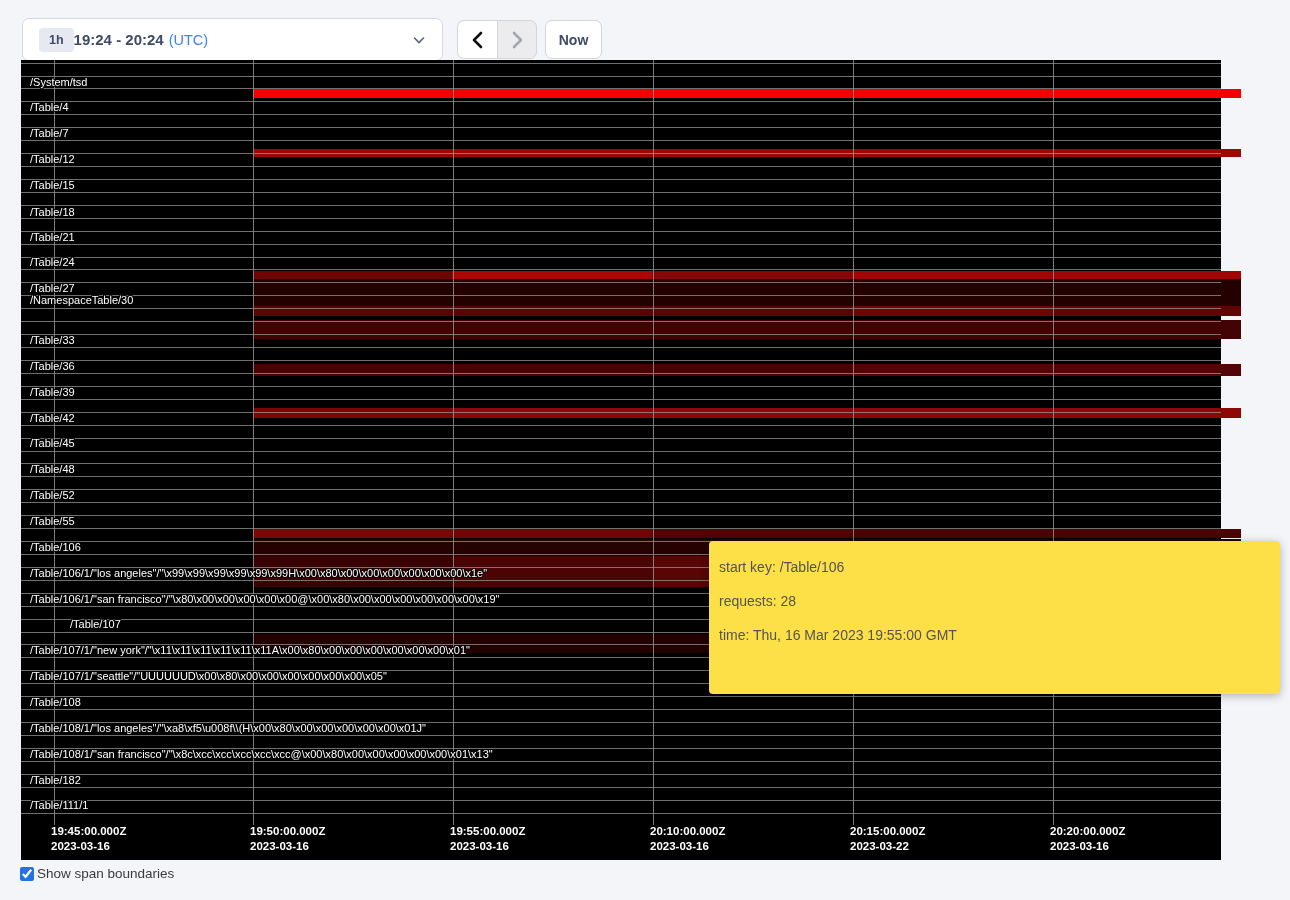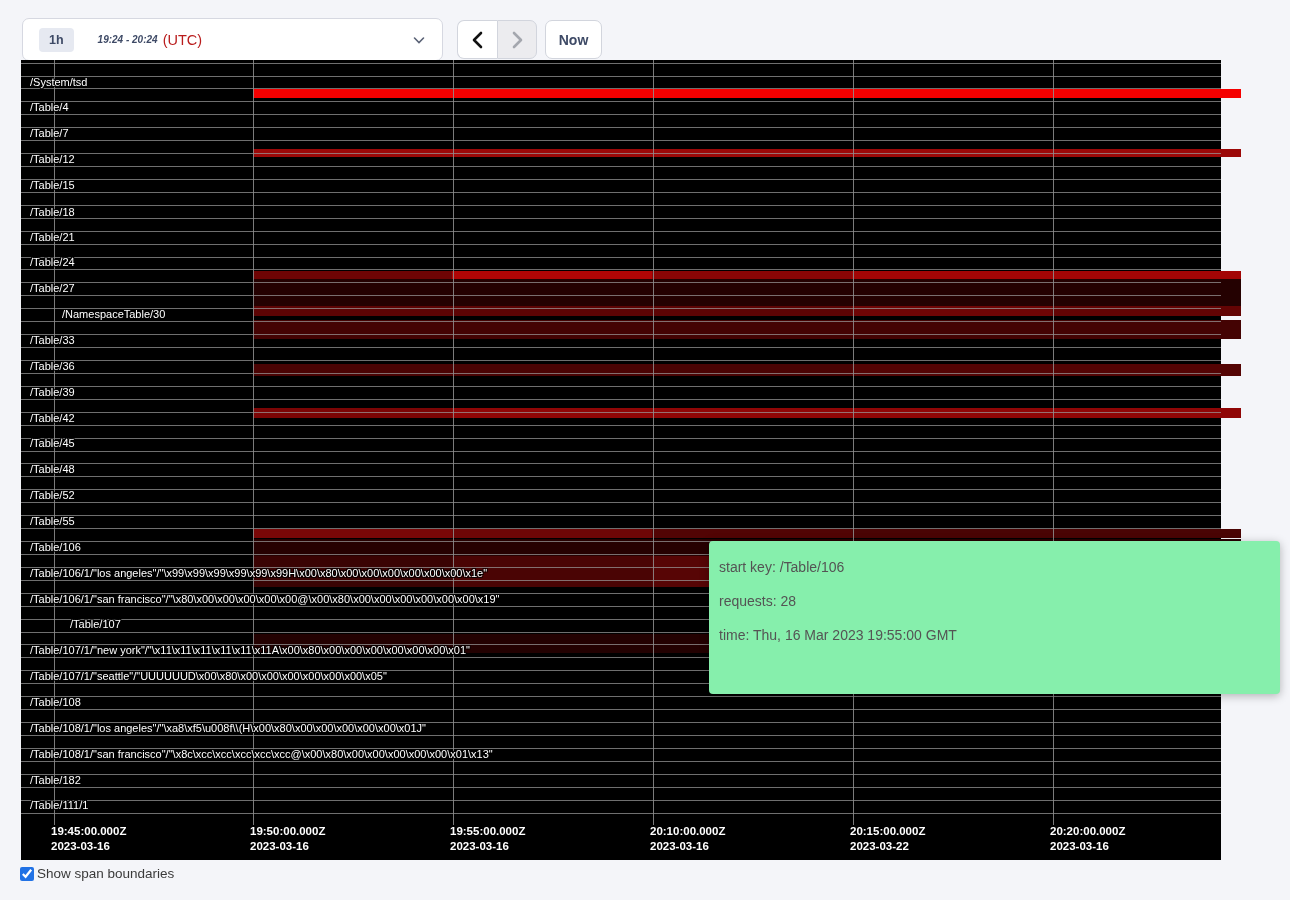--- a/index.html
+++ b/index.html
@@ -6,43 +6,43 @@
   html,body { width:1290px; height:900px; }
   body { background:#f4f5f9; font-family:"Liberation Sans", sans-serif; position:relative; overflow:hidden; }
 
   
   .toolbar { position:absolute; left:0; top:0; width:1290px; height:60px; }
   .time-selector { position:absolute; left:22px; top:18px; width:421px; height:43px;
     background:#fff; border:1px solid #d6d8e1; border-radius:7px; display:flex; align-items:center;
     cursor:pointer; }
   .duration-pill { margin-left:16px; background:#e6e9f1; border-radius:4px; padding:5px 10px;
     font-size:12.5px; font-weight:bold; color:#3e4a66; }
-  .range-text { margin-left:24px; font-size:10px; font-weight:bold; color:#3e4a66;font-style:italic; }
-  .tz-text { margin-left:5px; font-size:14.5px; color:#b91c1c; }
+  .range-text { margin-left:0; font-size:15px; font-weight:bold; color:#3e4a66; }
+  .tz-text { margin-left:5px; font-size:14.5px; color:#3b82f6; }
   .dd-chevron { position:absolute; right:16px; top:14px; }
   .nav-group { position:absolute; left:457px; top:20px; height:39px; display:flex; }
   .nav-btn { width:40px; height:39px; border:1px solid #d2d5dd; background:#fff;
     display:flex; align-items:center; justify-content:center; cursor:pointer; }
   .nav-btn.prev { border-radius:7px 0 0 7px; border-right:none; }
   .nav-btn.next { border-radius:0 7px 7px 0; background:#ececef; cursor:default; }
   .now-btn { position:absolute; left:545px; top:20px; width:57px; height:39px; background:#fff;
     border:1px solid #d2d5dd; border-radius:7px; font-size:14px; font-weight:bold; color:#3e4a66;
     display:flex; align-items:center; justify-content:center; cursor:pointer; }
 
   
   .kv-canvas { position:absolute; left:21px; top:60px; width:1200px; height:800px; background:#000; }
   .hline { position:absolute; left:0; width:100%; height:1px; background:#9a9a9a; opacity:.72; }
   .vline { position:absolute; top:0; width:1px; background:#8f8f8f; opacity:.85; }
   .band  { position:absolute; }
   .row-label { position:absolute; left:9px; color:#fff; font-size:11px; white-space:pre;
     text-shadow:1px 1px 0 #000, -1px 1px 0 #000, 1px -1px 0 #000, -1px -1px 0 #000; }
   .axis-label { position:absolute; color:#fff; font-size:11.5px; font-weight:bold; line-height:14.5px; white-space:pre; }
 
   
-  .kv-tooltip { position:absolute; left:709px; top:541px; width:571px; height:153px; background:#86efac;
+  .kv-tooltip { position:absolute; left:709px; top:541px; width:571px; height:153px; background:#fde047;
     border-radius:4px; box-shadow:0 2px 10px rgba(0,0,0,.28); padding:9px 10px; overflow:hidden; }
   .kv-tooltip .tline { font-size:14px; color:#545454; line-height:34px; white-space:pre; }
 
   
   .span-toggle { position:absolute; left:20px; top:866px; display:flex; align-items:center;justify-content:flex-end; }
   .span-toggle input { width:14px; height:14px; accent-color:#2172e5; margin:0; cursor:pointer; }
   .span-toggle label { font-size:13.5px; color:#3a3a3a; margin-left:3px; }
 </style>
 </head>
 <body>
@@ -177,21 +177,21 @@
 2023-03-16</div>
     <div class="row-label" style="top: 15.5px;">/System/tsd</div>
     <div class="row-label" style="top: 41.357px;">/Table/4</div>
     <div class="row-label" style="top: 67.214px;">/Table/7</div>
     <div class="row-label" style="top: 93.071px;">/Table/12</div>
     <div class="row-label" style="top: 118.928px;">/Table/15</div>
     <div class="row-label" style="top: 146px; text-align: center;">/Table/18</div>
     <div class="row-label" style="top: 170.642px;">/Table/21</div>
     <div class="row-label" style="top: 196.499px;">/Table/24</div>
     <div class="row-label" style="top: 222.356px;">/Table/27</div>
-    <div class="row-label" style="top: 248px; margin-left: 32px;">/NamespaceTable/30</div>
+    <div class="row-label" style="top: 234px;">/NamespaceTable/30</div>
     <div class="row-label" style="top: 274.07px;">/Table/33</div>
     <div class="row-label" style="top: 299.927px;">/Table/36</div>
     <div class="row-label" style="top: 325.784px;">/Table/39</div>
     <div class="row-label" style="top: 351.641px;">/Table/42</div>
     <div class="row-label" style="top: 377.498px;">/Table/45</div>
     <div class="row-label" style="top: 403.355px;">/Table/48</div>
     <div class="row-label" style="top: 429.212px;">/Table/52</div>
     <div class="row-label" style="top: 455.069px;">/Table/55</div>
     <div class="row-label" style="top: 480.926px;">/Table/106</div>
     <div class="row-label" style="top: 506.783px;">/Table/106/1/"los angeles"/"\x99\x99\x99\x99\x99\x99H\x00\x80\x00\x00\x00\x00\x00\x00\x1e"</div>

